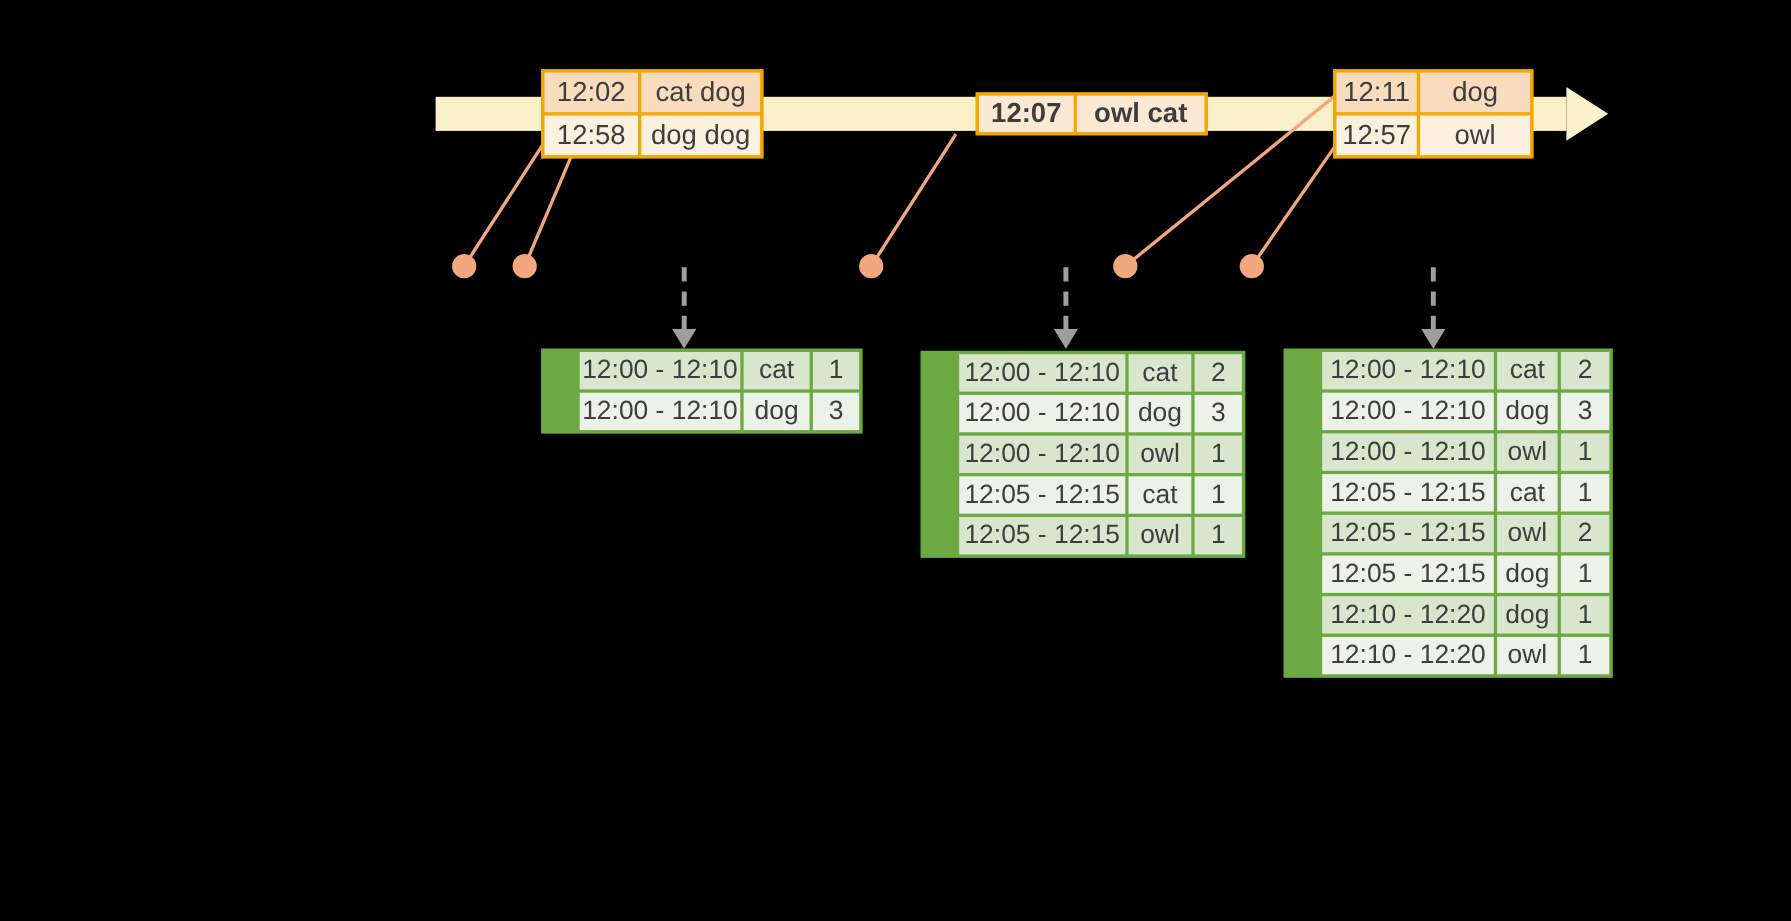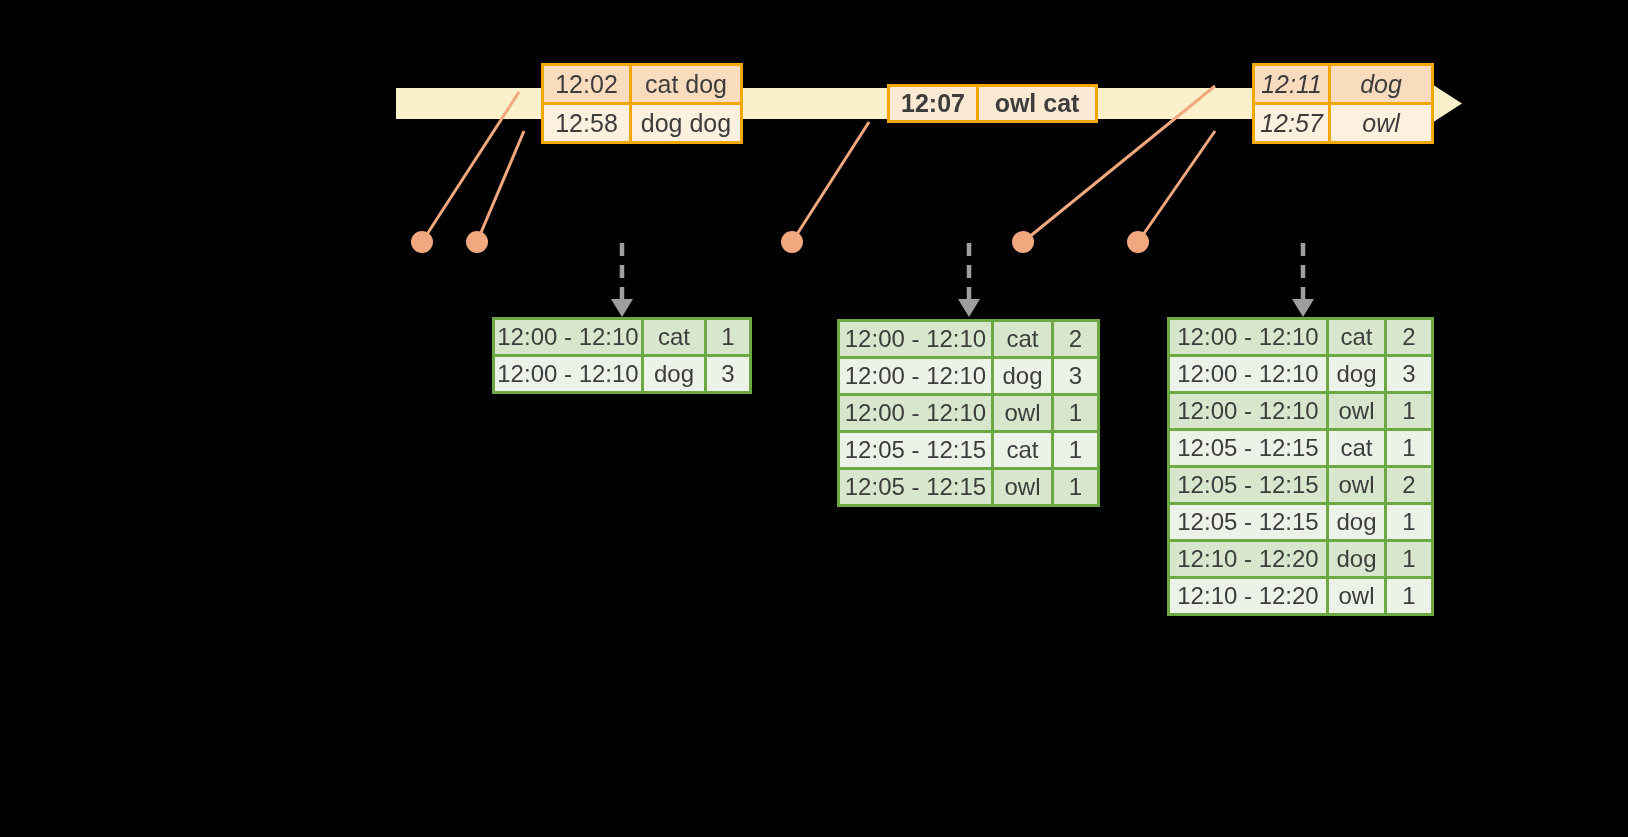--- a/index.html
+++ b/index.html
@@ -37,20 +37,21 @@
   .e-dark  { background: var(--event_row_dark); }
   .e-light { background: var(--event_row_light); }
   .e-mid   { background: var(--event_row_mid); }
   
   .gtable {
     position: absolute;
     display: grid;
     gap: 3px;
     border: 3px solid var(--result_border);
     background: var(--result_border);
+    padding-left: 32px;
   }
   .gtable .cell {
     display: flex;
     align-items: center;
     justify-content: center;
     font-size: 24px;
     color: var(--text);
   }
   .g-dark  { background: var(--result_row_dark); }
   .g-light { background: var(--result_row_light); }
@@ -84,33 +85,33 @@
     <g>
       <line x1="622" y1="243" x2="622" y2="300" style="stroke:var(--arrow_gray);stroke-width:4.5;stroke-dasharray:13 9"></line>
       <polygon points="611,299 633,299 622,317" style="fill:var(--arrow_gray)"></polygon>
       <line x1="969" y1="243" x2="969" y2="300" style="stroke:var(--arrow_gray);stroke-width:4.5;stroke-dasharray:13 9"></line>
       <polygon points="958,299 980,299 969,317" style="fill:var(--arrow_gray)"></polygon>
       <line x1="1303" y1="243" x2="1303" y2="300" style="stroke:var(--arrow_gray);stroke-width:4.5;stroke-dasharray:13 9"></line>
       <polygon points="1292,299 1314,299 1303,317" style="fill:var(--arrow_gray)"></polygon>
     </g>
   </svg>
 
-  <div class="etable" style="left:541px; top:63px; grid-template-columns:85px 108px; grid-auto-rows:36px;">
+  <div class="etable" style="left:492px; top:63px; grid-template-columns:85px 108px; grid-auto-rows:36px;">
     <div class="cell e-dark">12:02</div>
     <div class="cell e-dark">cat dog</div>
     <div class="cell e-light">12:58</div>
     <div class="cell e-light">dog dog</div>
   </div>
 
   <div class="etable" style="left:887px; top:84px; grid-template-columns:86px 116px; grid-auto-rows:33px;font-weight:bold;">
     <div class="cell e-mid">12:07</div>
     <div class="cell e-mid">owl cat</div>
   </div>
 
-  <div class="etable" style="left:1252px; top:63px; grid-template-columns:73px 100px; grid-auto-rows:36px;font-style:italic;">
+  <div class="etable" style="left:1212px; top:63px; grid-template-columns:73px 100px; grid-auto-rows:36px;">
     <div class="cell e-dark">12:11</div>
     <div class="cell e-dark">dog</div>
     <div class="cell e-light">12:57</div>
     <div class="cell e-light">owl</div>
   </div>
 
   <div class="gtable" style="left:492px; top:317px; grid-template-columns:146px 60px 42px; grid-auto-rows:34px;">
     <div class="cell g-dark">12:00 - 12:10</div>
     <div class="cell g-dark">cat</div>
     <div class="cell g-dark">1</div>

